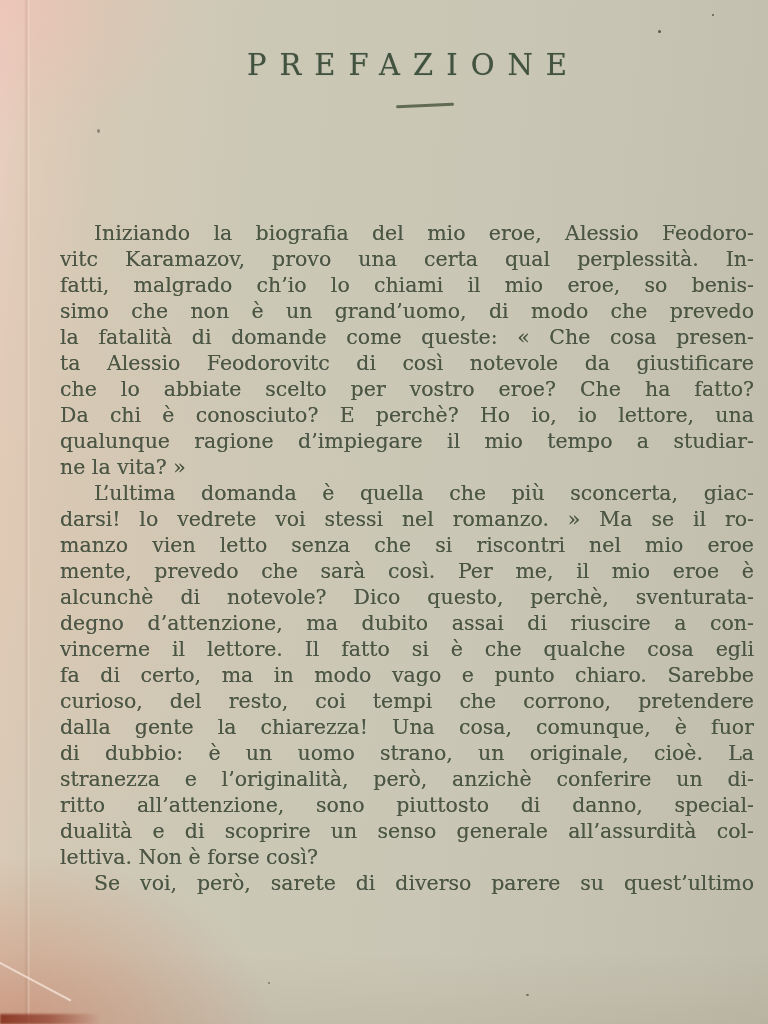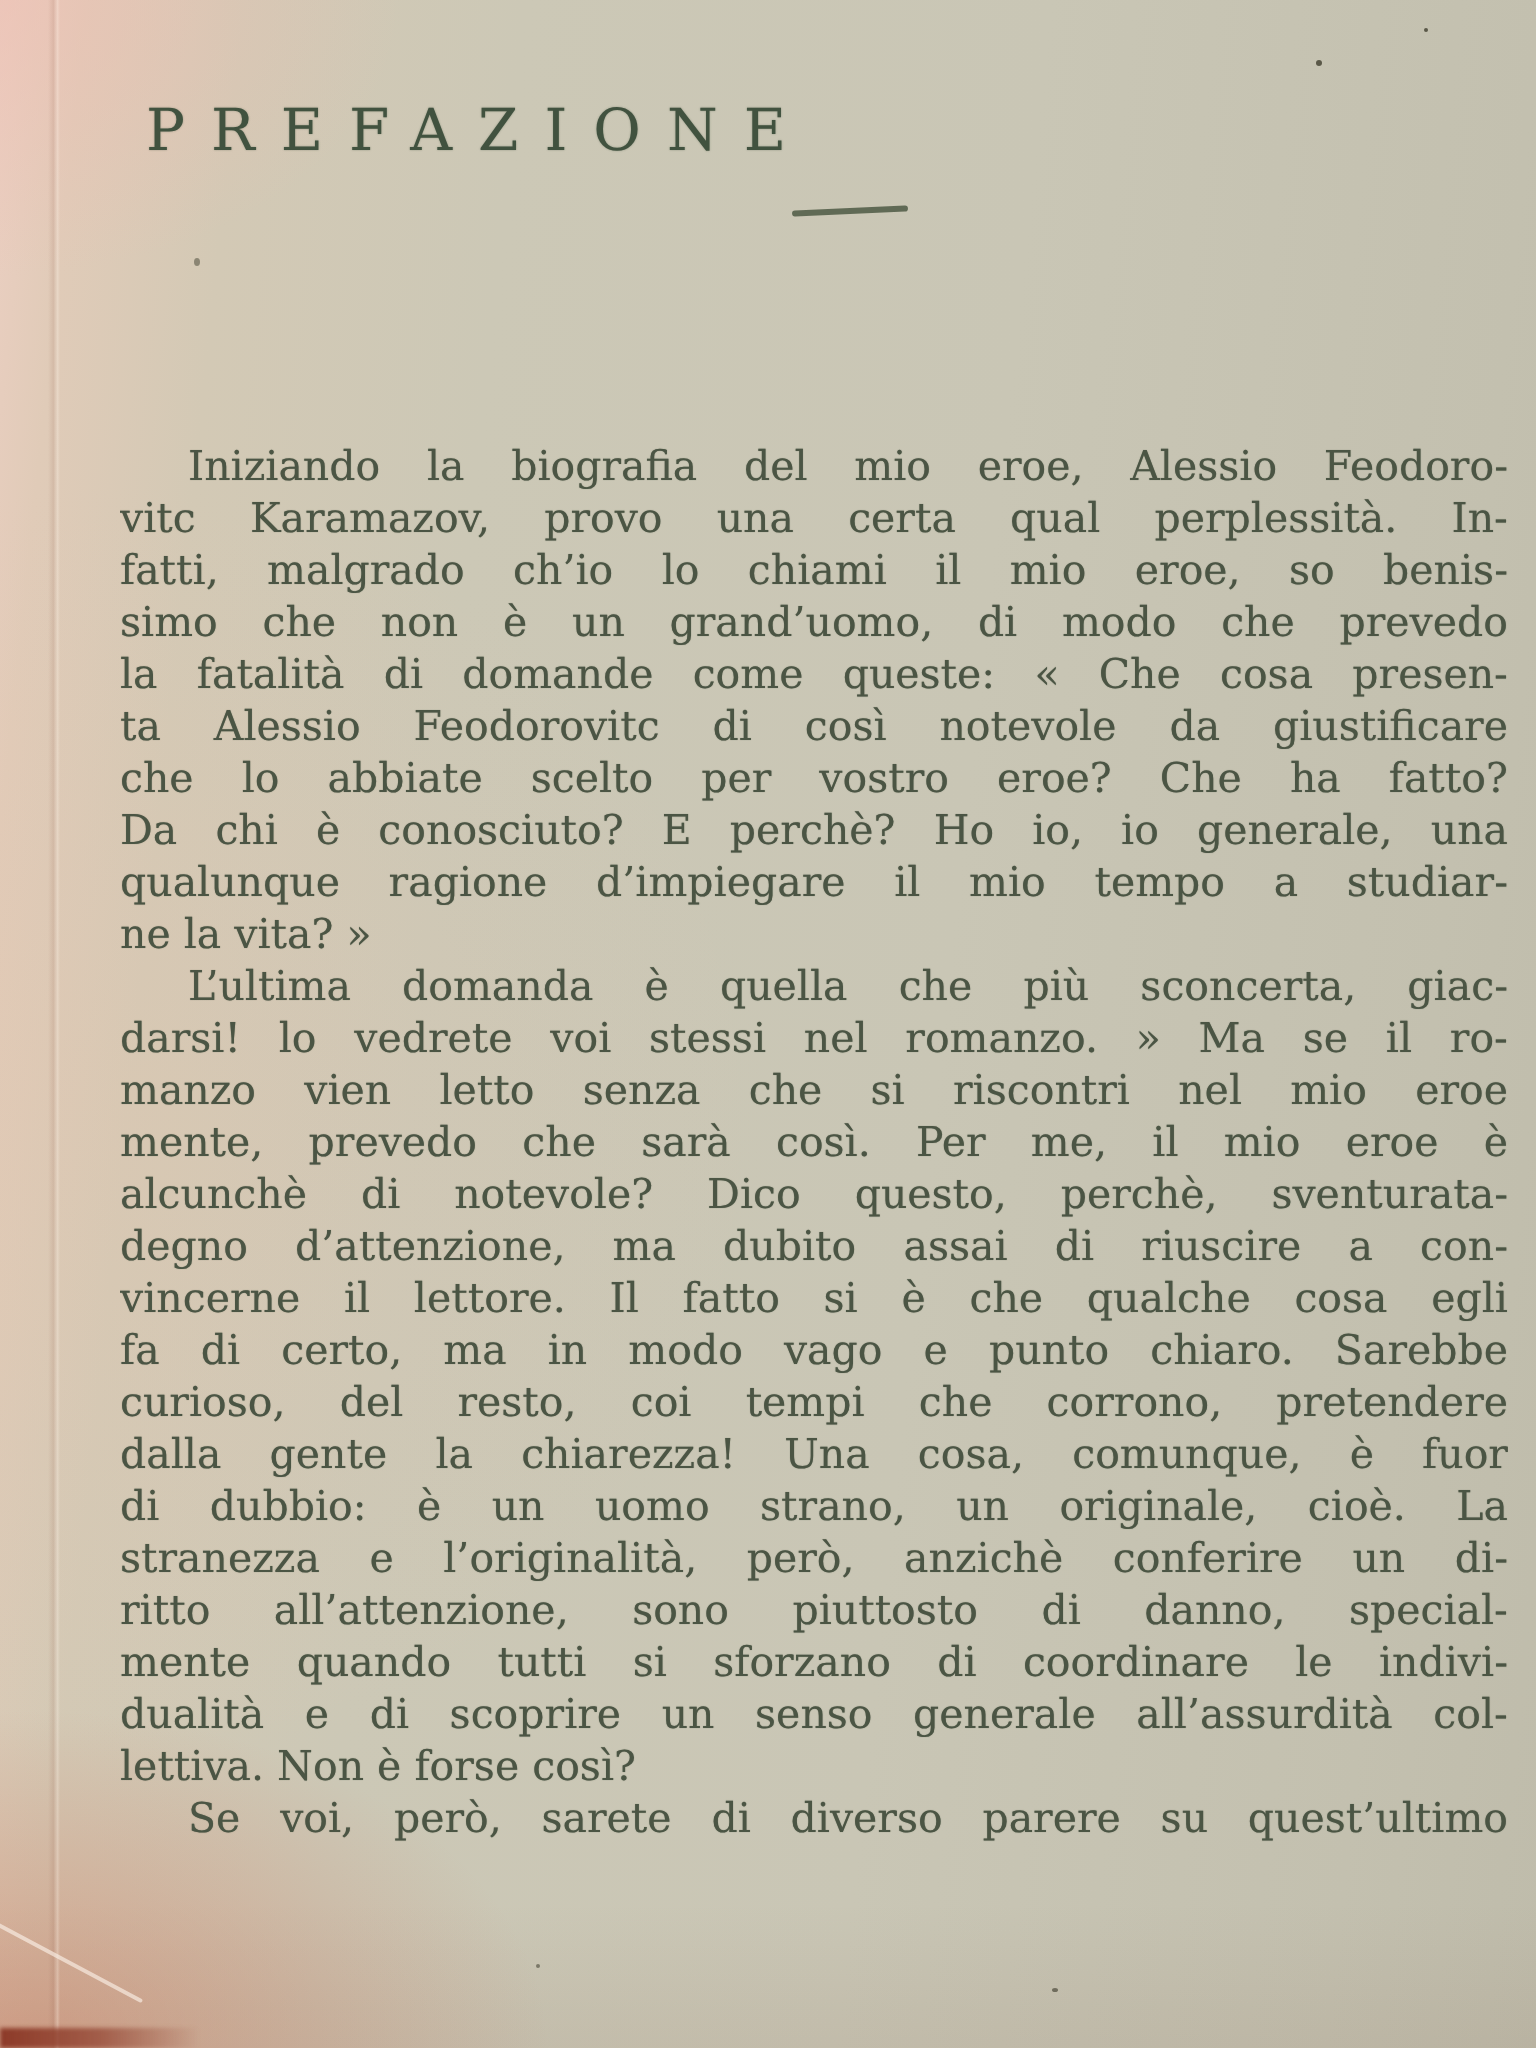--- a/index.html
+++ b/index.html
@@ -15,21 +15,21 @@
       radial-gradient(60% 45% at 8% 55%, rgba(235,195,172,0.22), rgba(235,195,172,0) 70%),
       linear-gradient(180deg, rgba(140,110,90,0) 93%, rgba(140,110,90,0.12) 100%),
       linear-gradient(96deg, #eccfc2 0%, #e0cbb8 5%, #d3c9b5 14%, #ccc8b6 30%, #c9c6b5 60%, #c3c0af 88%, #bfbcab 100%);
   }
   .crease {
     position: absolute; left: 24px; top: 0; width: 6px; height: 100%;
     background: linear-gradient(90deg, rgba(150,100,80,0) 0%, rgba(150,100,80,0.16) 45%, rgba(255,246,236,0.28) 80%, rgba(255,246,236,0) 100%);
   }
   .title {
     position: absolute; left: 60px; top: 48px; width: 694px; margin: 0;
-    font-size: 29px; font-weight: 400;
+    text-align: center; font-size: 29px; font-weight: 400;
     letter-spacing: 13px; text-indent: 13px;
     color: #41523f; text-shadow: 0 0 1px rgba(65,82,63,0.45);
   }
   .rule {
     position: absolute; left: 396px; top: 104px; width: 58px; height: 3px;
     background: #4e5944; border-radius: 2px; transform: rotate(-2.5deg); opacity: 0.85;
   }
   .body {
     position: absolute; left: 60px; top: 220px; width: 694px;
     color: #4b5544; font-size: 20.5px;
@@ -69,40 +69,39 @@
 
   <div class="body">
     <div class="para">
       <div class="line indent">Iniziando la biografia del mio eroe, Alessio Feodoro-</div>
       <div class="line">vitc Karamazov, provo una certa qual perplessità. In-</div>
       <div class="line">fatti, malgrado ch’io lo chiami il mio eroe, so benis-</div>
       <div class="line">simo che non è un grand’uomo, di modo che prevedo</div>
       <div class="line">la fatalità di domande come queste: « Che cosa presen-</div>
       <div class="line">ta Alessio Feodorovitc di così notevole da giustificare</div>
       <div class="line">che lo abbiate scelto per vostro eroe? Che ha fatto?</div>
-      <div class="line">Da chi è conosciuto? E perchè? Ho io, io generale, una</div>
+      <div class="line">Da chi è conosciuto? E perchè? Ho io, io lettore, una</div>
       <div class="line">qualunque ragione d’impiegare il mio tempo a studiar-</div>
       <div class="line end">ne la vita? »</div>
     </div>
 
     <div class="para">
       <div class="line indent">L’ultima domanda è quella che più sconcerta, giac-</div>
       <div class="line">darsi! lo vedrete voi stessi nel romanzo. » Ma se il ro-</div>
       <div class="line">manzo vien letto senza che si riscontri nel mio eroe</div>
       <div class="line">mente, prevedo che sarà così. Per me, il mio eroe è</div>
       <div class="line">alcunchè di notevole? Dico questo, perchè, sventurata-</div>
       <div class="line">degno d’attenzione, ma dubito assai di riuscire a con-</div>
       <div class="line">vincerne il lettore. Il fatto si è che qualche cosa egli</div>
       <div class="line">fa di certo, ma in modo vago e punto chiaro. Sarebbe</div>
       <div class="line">curioso, del resto, coi tempi che corrono, pretendere</div>
       <div class="line">dalla gente la chiarezza! Una cosa, comunque, è fuor</div>
       <div class="line">di dubbio: è un uomo strano, un originale, cioè. La</div>
       <div class="line">stranezza e l’originalità, però, anzichè conferire un di-</div>
       <div class="line">ritto all’attenzione, sono piuttosto di danno, special-</div>
-      <div class="line">mente quando tutti si sforzano di coordinare le indivi-</div>
       <div class="line">dualità e di scoprire un senso generale all’assurdità col-</div>
       <div class="line end">lettiva. Non è forse così?</div>
     </div>
 
     <div class="para">
       <div class="line indent">Se voi, però, sarete di diverso parere su quest’ultimo</div>
     </div>
   </div>
 
   <div class="scratch"></div>

